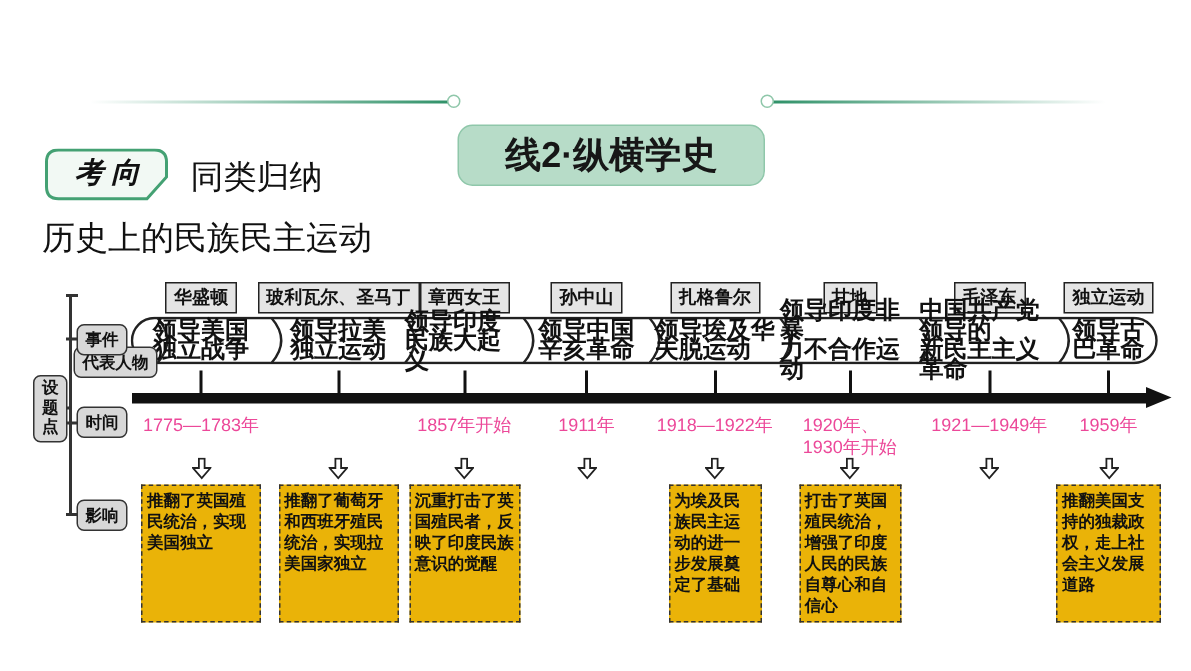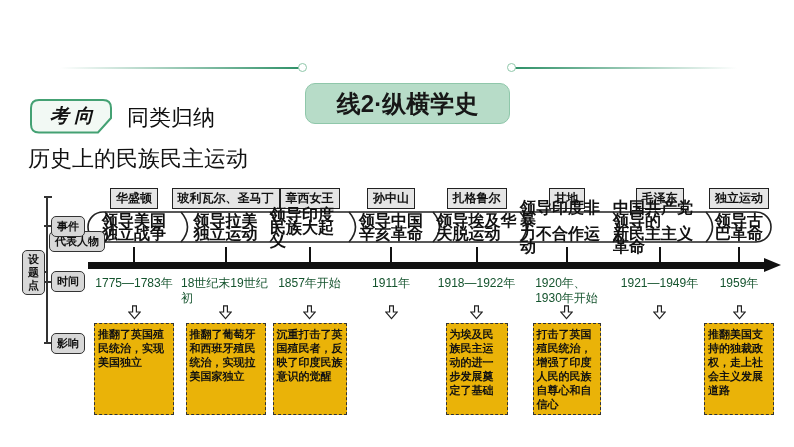--- a/index.html
+++ b/index.html
@@ -55,21 +55,21 @@
           white-space:nowrap;z-index:2;}
   .ribbon{grid-row:2;grid-column:1/-1;width:685px;height:32px;}
   .evt{grid-row:2;justify-self:center;align-self:center;font-size:16px;font-weight:bold;
        text-align:left;white-space:pre-line;line-height:13px;z-index:2;}
   .tick{grid-row:3;justify-self:center;align-self:end;width:2px;height:15px;background:#111;}
   .tl{grid-row:4;grid-column:1/-1;position:relative;}
   .tl-bar{position:absolute;left:1px;right:8px;top:0;height:7px;background:#111;}
   .tl-arrow{position:absolute;right:-9px;top:-4px;width:0;height:0;
             border-left:17px solid #111;border-top:7.5px solid transparent;border-bottom:7.5px solid transparent;}
   .year{grid-row:5;justify-self:center;align-self:start;padding-top:7px;font-size:12px;
-        white-space:pre-line;line-height:15px;color:#14532d;}
+        white-space:pre-line;line-height:15px;color:#ec4899;}
   .darr{grid-row:6;justify-self:center;align-self:center;display:block;}
   .inf{grid-row:7;justify-self:center;margin-top:2px;background:#eab308;border:1.6px dashed #333;
        font-size:11px;font-weight:bold;line-height:14px;padding:3px 3px;box-sizing:border-box;color:#111;}
   .w1{width:80px}.w2{width:80px}.w3{width:74px}.w4{width:86px}
   .w5{width:62px}.w6{width:68px}.w7{width:97px}.w8{width:70px}
 </style>
 </head>
 <body>
 
 <div class="page">
@@ -151,21 +151,20 @@
     <div class="tick c6"></div>
     <div class="tick c7"></div>
     <div class="tick c8"></div>
 
     <div class="tl">
       <div class="tl-bar"></div>
       <div class="tl-arrow"></div>
     </div>
 
     <div class="year c1">1775—1783年</div>
-    <div class="year c2">18世纪末19世纪初</div>
     <div class="year c3">1857年开始</div>
     <div class="year c4">1911年</div>
     <div class="year c5">1918—1922年</div>
     <div class="year c6">1920年、
 1930年开始</div>
     <div class="year c7">1921—1949年</div>
     <div class="year c8">1959年</div>
 
     <svg class="darr c1" width="13" height="15" viewBox="0 0 13 15">
         <path d="M4.6,0.8 H8.4 V7 H12.3 L6.5,13.7 L0.7,7 H4.6 Z" fill="#fff" stroke="#222" stroke-width="1.2"></path>

